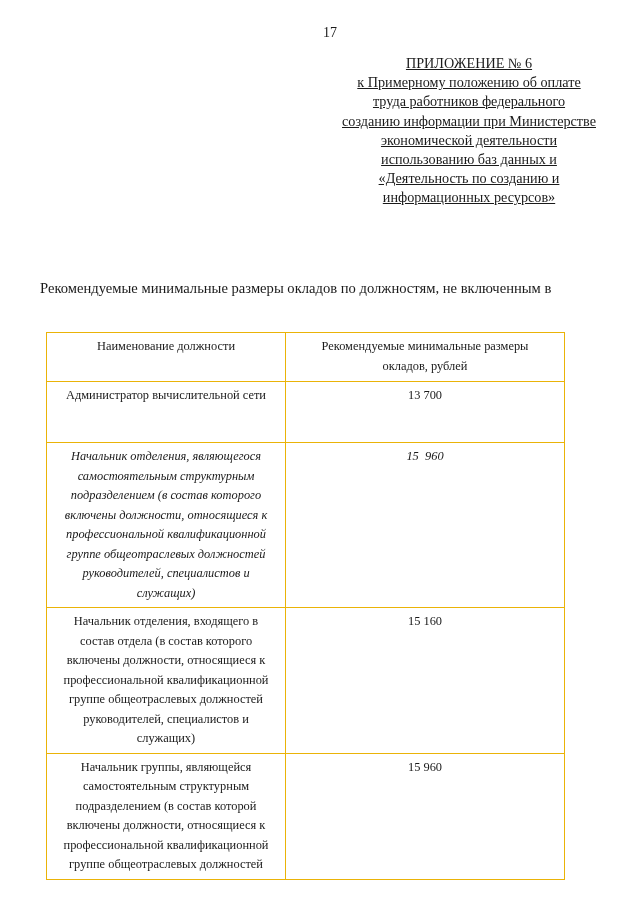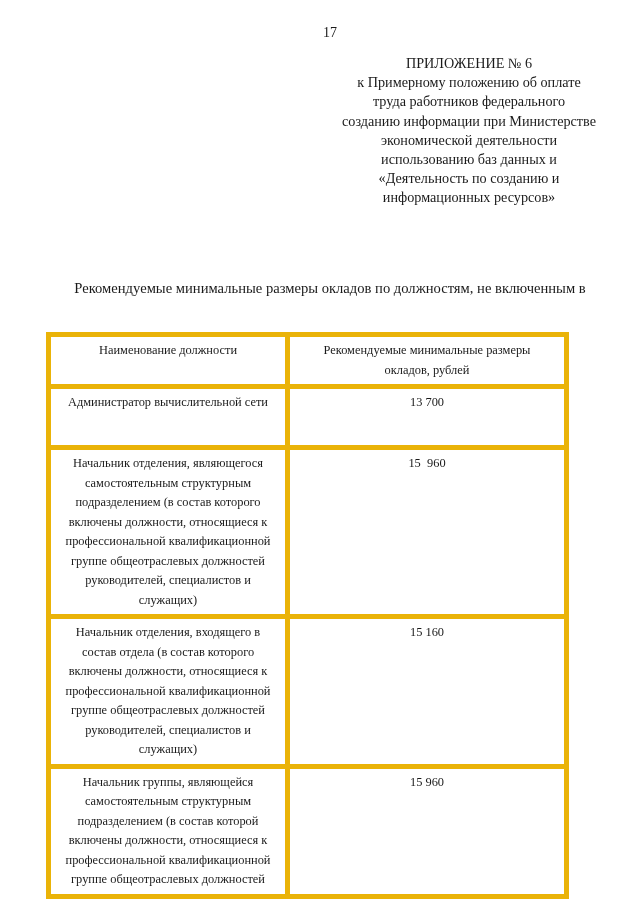--- a/index.html
+++ b/index.html
@@ -24,55 +24,56 @@
       font-size: 14px;
     }
     .appendix {
       position: absolute;
       top: 54px;
       left: 318px;
       width: 302px;
       text-align: center;
       font-size: 14.2px;
       line-height: 19.2px;
+      text-decoration: underline;
     }
     .appendix .line { display: block; white-space: nowrap; }
     .table-title {
       position: absolute;
       top: 279px;
       left: 40px;
       width: 580px;
-      text-align: center;
+      text-align: left;
       font-size: 14.6px;
       line-height: 19px;
     }
     .table-title .line { display: block; white-space: nowrap; }
     table.salary {
       position: absolute;
       top: 332px;
       left: 46px;
       width: 518px;
       border-collapse: collapse;
       table-layout: fixed;
       font-size: 12.4px;
       line-height: 19.5px;
     }
     table.salary td, table.salary th {
-      border: 5px solid #eab308;
+      border: 1px solid #eab308;
       vertical-align: top;
       text-align: center;
       font-weight: normal;
       padding: 4px;
     }
     col.c1 { width: 239px; }
     col.c2 { width: 279px; }
     .hdr-row { height: 49px; }
     .hdr-row th { padding-top: 5px; }
     .row-1 { height: 61px; }
-    .row-2 { height: 158px; }
+    .row-2 { height: 158px; font-style: italic; }
     .row-3 { height: 140px; margin-top: 20px; }
     .row-4 { height: 111px; margin-left: 12px; }
     td.pos { padding-top: 4px; }
     td.val { padding-top: 4px; }
     .cell-line { display: block; white-space: nowrap; }
   </style>
 </head>
 <body>
 
 <div class="page-number">17</div>

